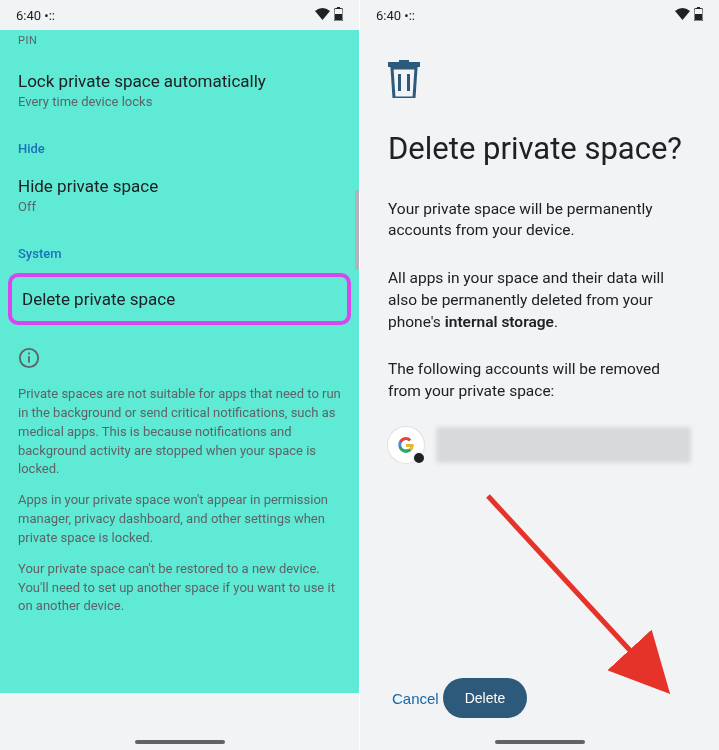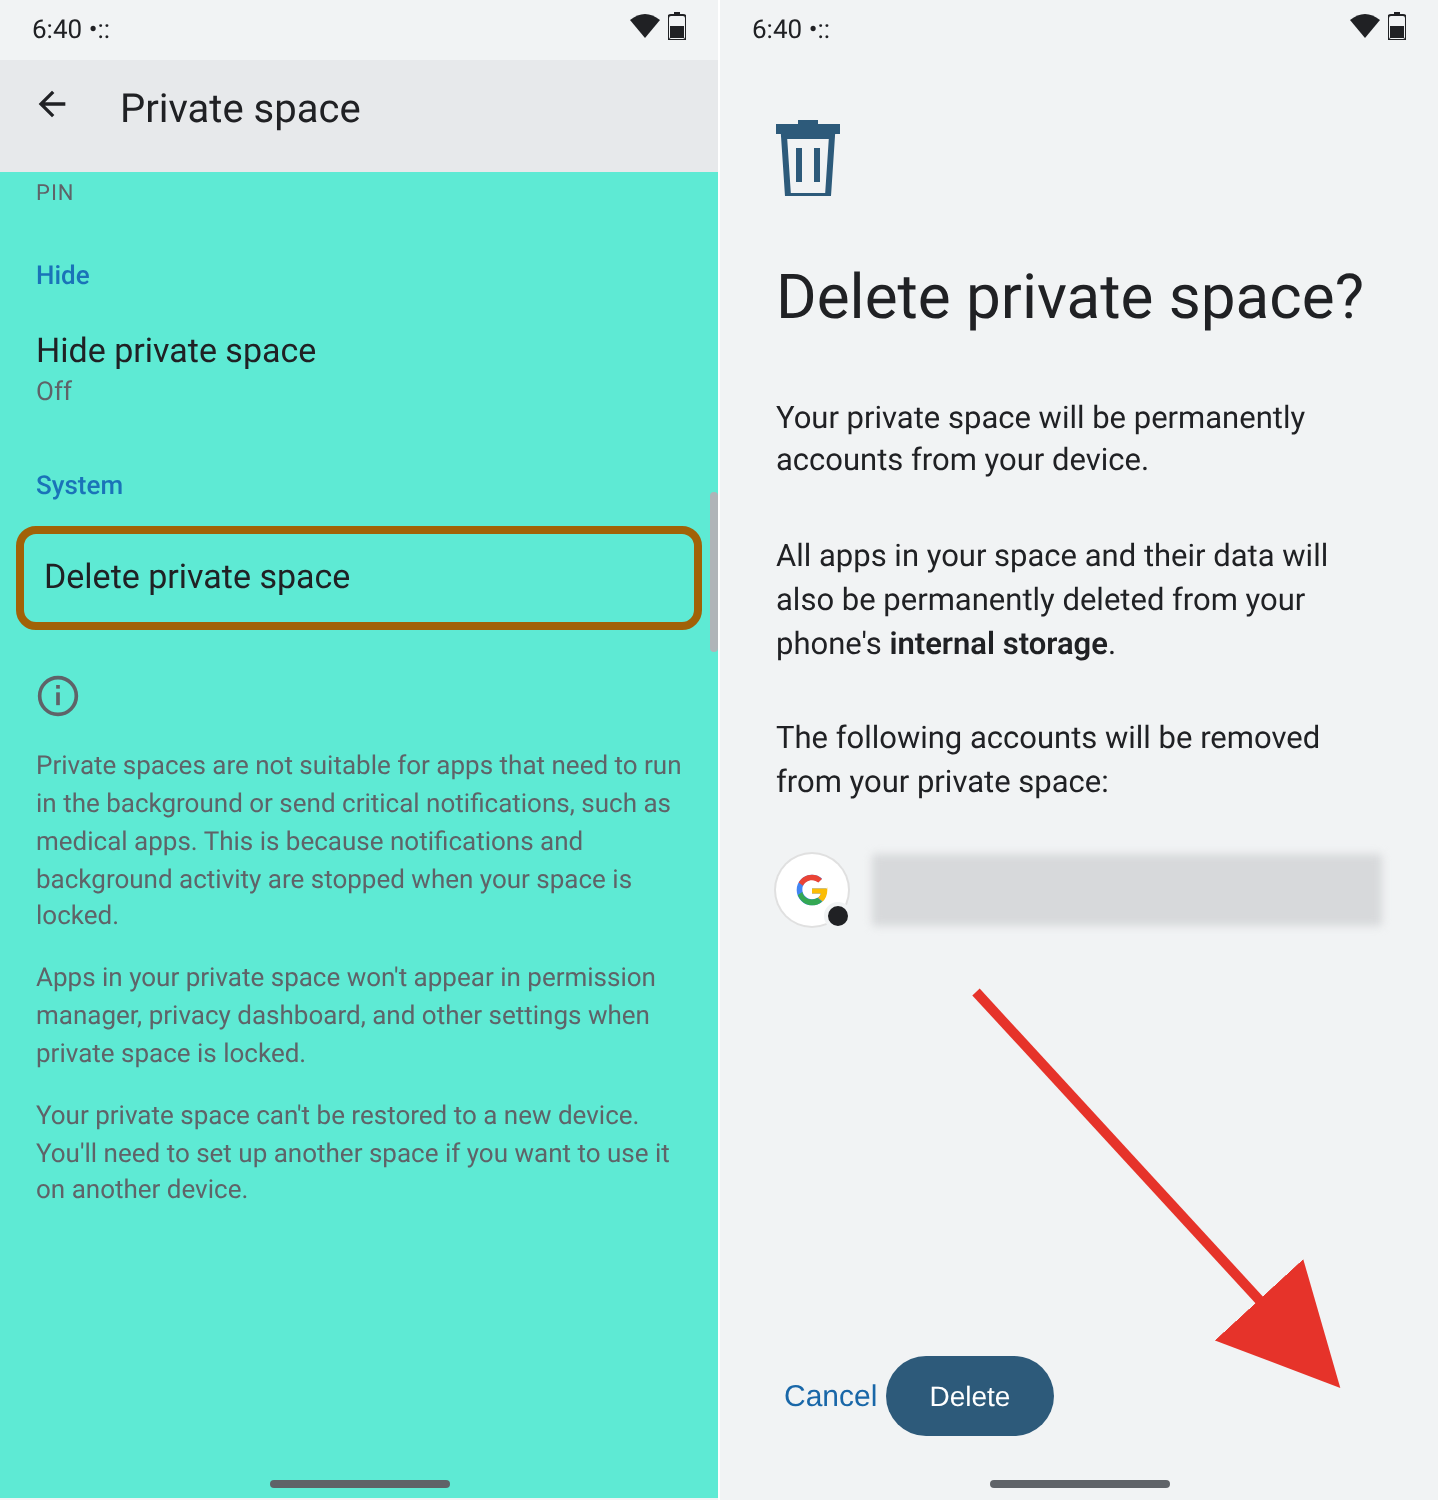--- a/index.html
+++ b/index.html
@@ -79,21 +79,21 @@
     }
 
     .section-header {
       padding: 18px 18px 6px 18px;
       font-size: 13px;
       color: #1a73b8;
       font-weight: 500;
     }
 
     .highlight-box {
-      border: 4px solid #a16207;
+      border: 4px solid #d946ef;
       border-radius: 10px;
       margin: 6px 8px;
       padding: 12px 10px;
     }
     .highlight-box .setting-title { margin-bottom: 0; }
 
     .info-icon-wrap {
       padding: 16px 18px 6px 18px;
     }
     .info-text {
@@ -234,32 +234,28 @@
       <span class="battery-icon">
         <svg width="9" height="14" viewBox="0 0 9 14">
             <rect x="0" y="1.5" width="9" height="12.5" rx="1.5" fill="none" stroke="#202124" stroke-width="1"></rect>
             <rect x="3" y="0" width="3" height="2" fill="#202124"></rect>
             <rect x="1" y="7" width="7" height="6" fill="#202124"></rect>
           </svg>
       </span>
     </div>
   </div>
 
-  <div class="header">
-    <span>
-      <svg width="20" height="20" viewBox="0 0 24 24">
-          <path d="M20 11H7.83l5.59-5.59L12 4l-8 8 8 8 1.41-1.41L7.83 13H20z" fill="#202124"></path>
-        </svg>
-    </span>
-    <span class="header-title">Private space</span>
-  </div>
 
   <div class="content-left">
     <div class="cutoff-pin">PIN</div>
 
+    <div class="setting-item">
+      <div class="setting-title">Lock private space automatically</div>
+      <div class="setting-subtitle">Every time device locks</div>
+    </div>
 
     <div class="section-header">Hide</div>
 
     <div class="setting-item">
       <div class="setting-title">Hide private space</div>
       <div class="setting-subtitle">Off</div>
     </div>
 
     <div class="section-header">System</div>
 

